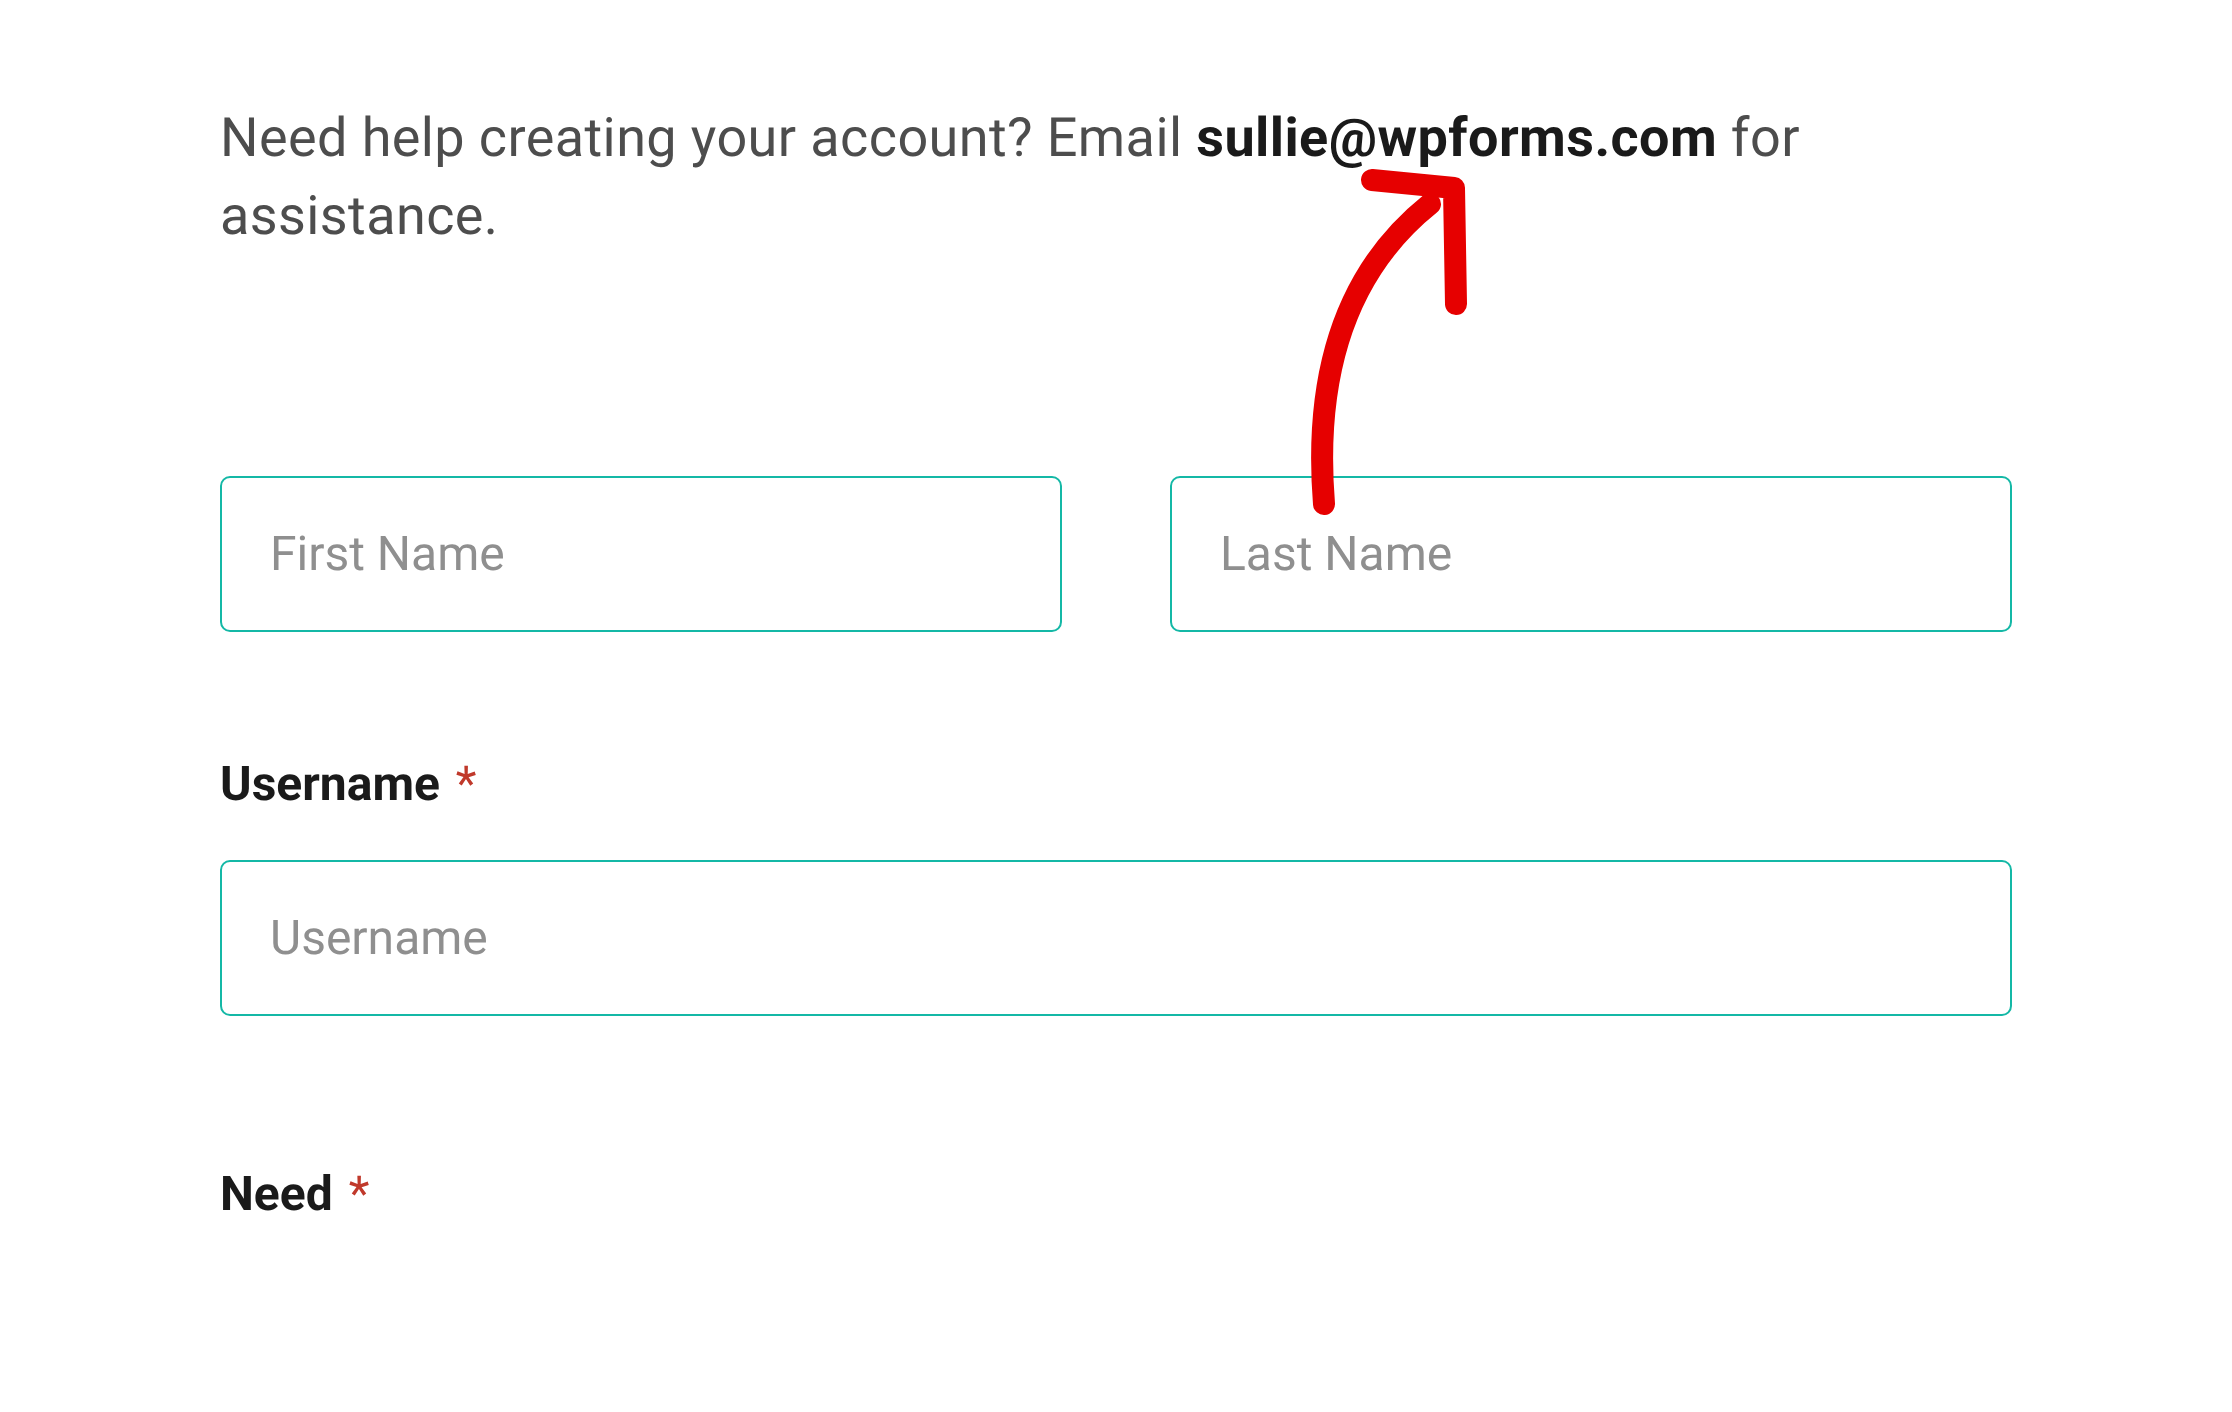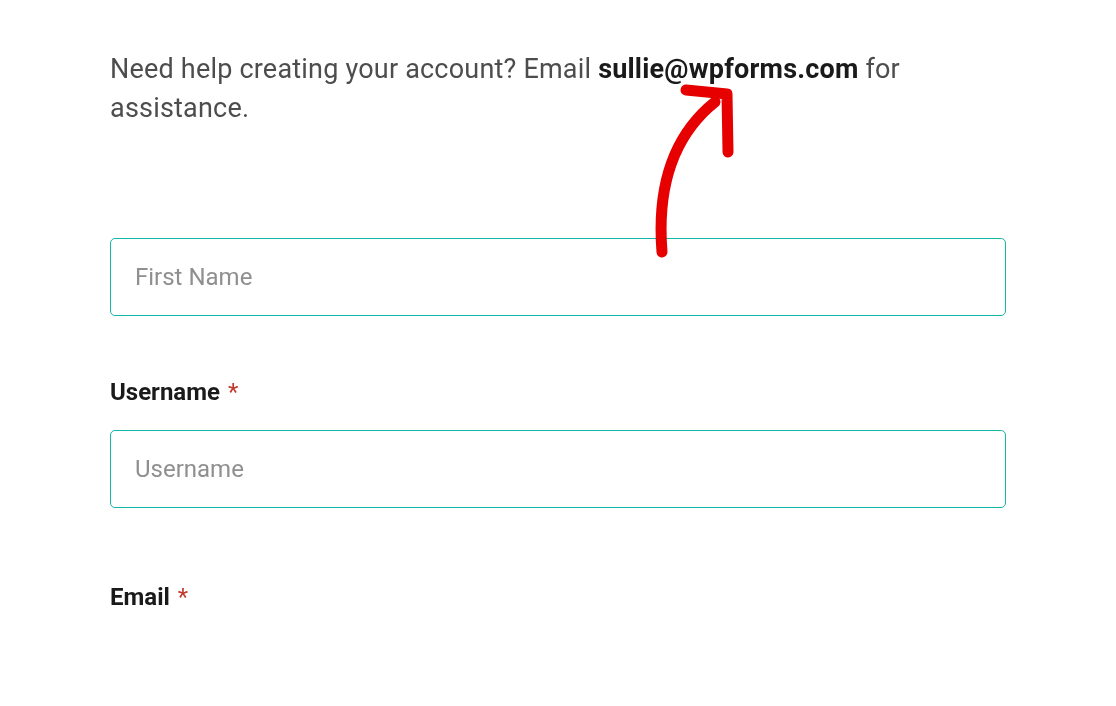--- a/index.html
+++ b/index.html
@@ -82,30 +82,33 @@
 
   <svg class="arrow-annotation" width="130" height="190" viewBox="0 0 130 190">
     <path d="M 32 180 C 28 130, 35 70, 85 30" stroke="#e60000" stroke-width="11" fill="none" stroke-linecap="round"></path>
     <path d="M 56 18 L 97 22 L 98 80" stroke="#e60000" stroke-width="11" fill="none" stroke-linecap="round" stroke-linejoin="round"></path>
   </svg>
 
   <div class="name-row">
     <div class="name-field">
       <input type="text" placeholder="First Name" style="">
     </div>
+    <div class="name-field">
+      <input type="text" placeholder="Last Name" style="">
+    </div>
   </div>
 
   <div class="field-group">
     <label class="field-label">
       <span>Username</span>
       <span class="required-star">*</span>
     </label>
     <input type="text" placeholder="Username" style="">
   </div>
 
   <div class="field-group">
     <label class="field-label">
-      <span>Email</span>
+      <span>Need</span>
       <span class="required-star">*</span>
     </label>
   </div>
 
 </div>
 
 </body></html>

